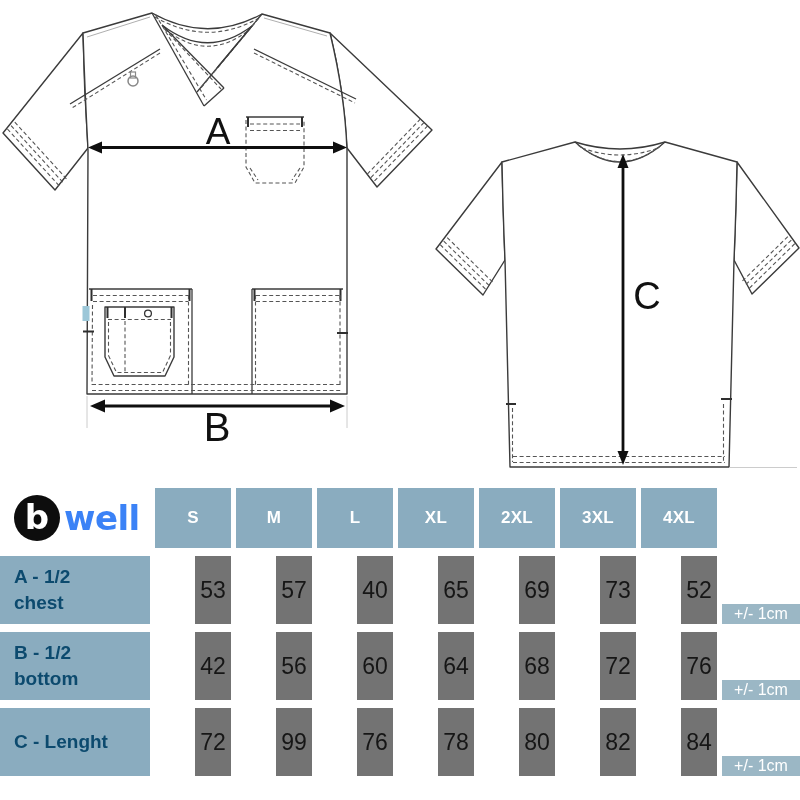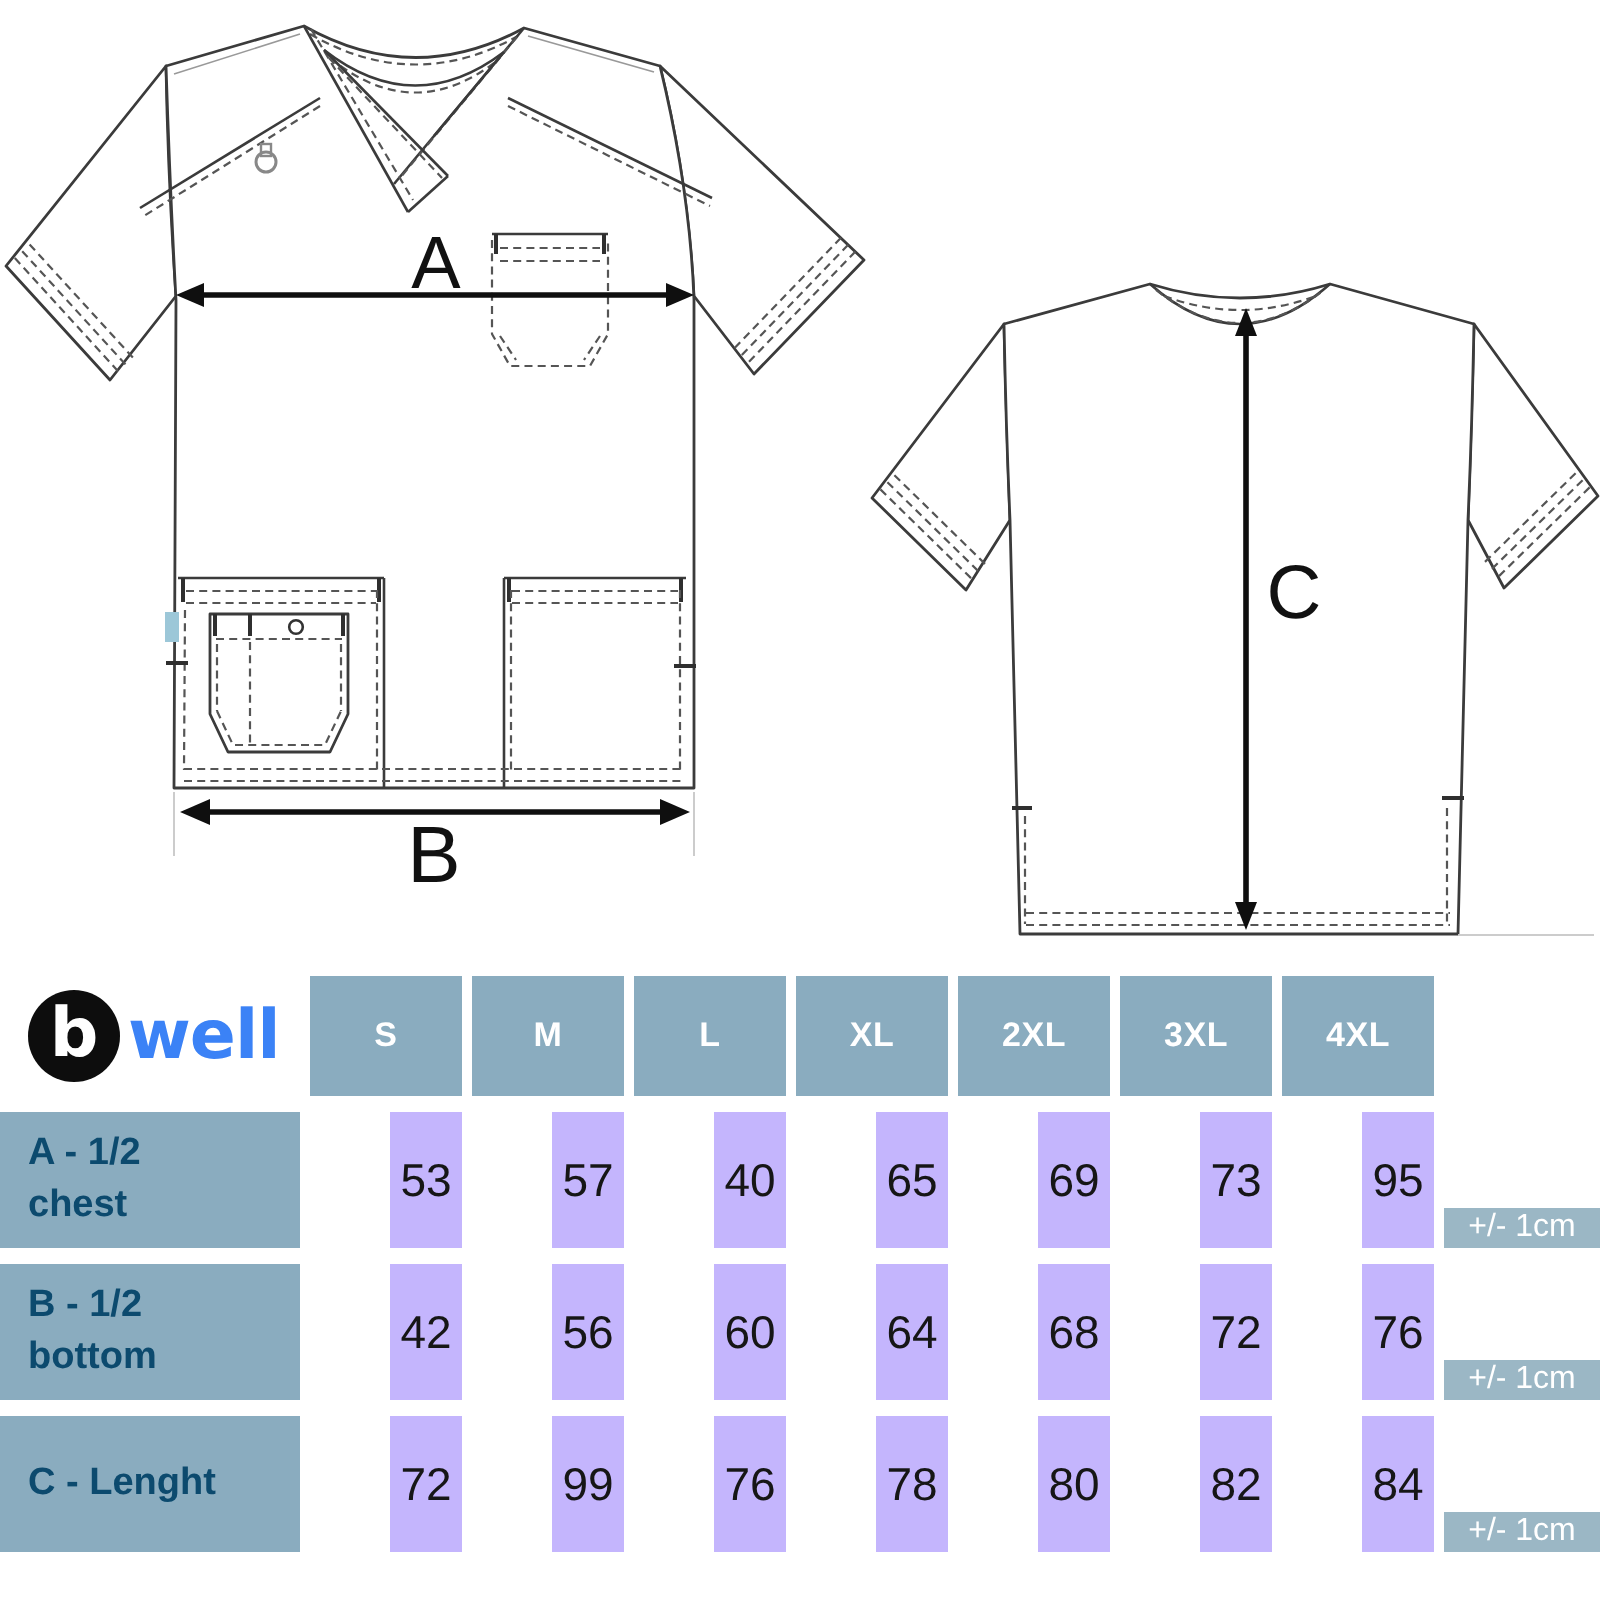--- a/index.html
+++ b/index.html
@@ -25,21 +25,21 @@
     grid-template-columns:150px repeat(7,76px) 78px;
     grid-template-rows:60px 68px 68px 68px;
     column-gap:5px;row-gap:8px;
   }
   .cell{display:flex;align-items:center;justify-content:center;}
   .head{background:#8aacbf;color:#fff;font-weight:bold;font-size:17px;letter-spacing:.3px;}
   .rowlabel{
     background:#8aacbf;color:#0c4a6e;font-weight:bold;font-size:19px;line-height:1.35;
     justify-content:flex-start;padding:0 34px 0 14px;
   }
-  .val{background:#c4b5fd;color:#161616;font-size:23px;margin-left:40px;}
+  .val{background:#737373;color:#161616;font-size:23px;margin-left:40px;}
   .tol{
     background:#9bb7c5;color:#fff;font-size:16px;line-height:1.45;
     text-align:center;padding:0 12px;margin-top:48px;
   }
   .logo-cell{background:#fff;justify-content:flex-start;padding-left:14px;gap:4px;}
   .logo-mark{
     width:46px;height:46px;border-radius:50%;background:#0d0d0d;flex:0 0 auto;
     display:flex;align-items:center;justify-content:center;
   }
   .logo-b{
@@ -221,21 +221,21 @@
   <div class="cell head">4XL</div>
   <div class="cell"></div>
 
   <div class="cell rowlabel">A - 1/2 chest</div>
   <div class="cell val">53</div>
   <div class="cell val">57</div>
   <div class="cell val">40</div>
   <div class="cell val">65</div>
   <div class="cell val">69</div>
   <div class="cell val">73</div>
-  <div class="cell val">95</div>
+  <div class="cell val">52</div>
   <div class="cell tol">+/- 1cm</div>
 
   <div class="cell rowlabel">B - 1/2 bottom</div>
   <div class="cell val">42</div>
   <div class="cell val">56</div>
   <div class="cell val">60</div>
   <div class="cell val">64</div>
   <div class="cell val">68</div>
   <div class="cell val">72</div>
   <div class="cell val">76</div>

